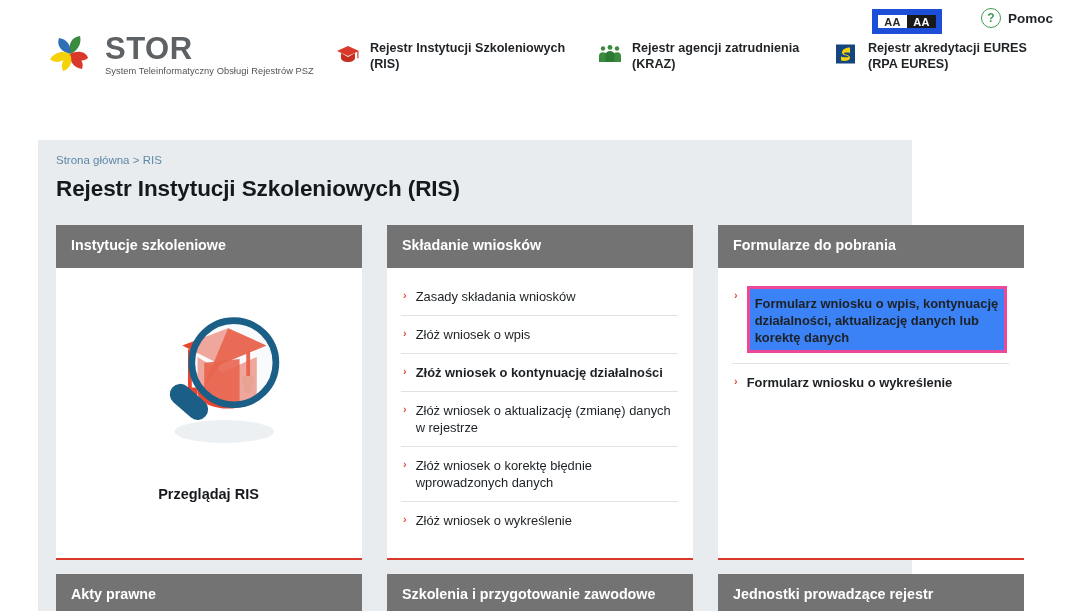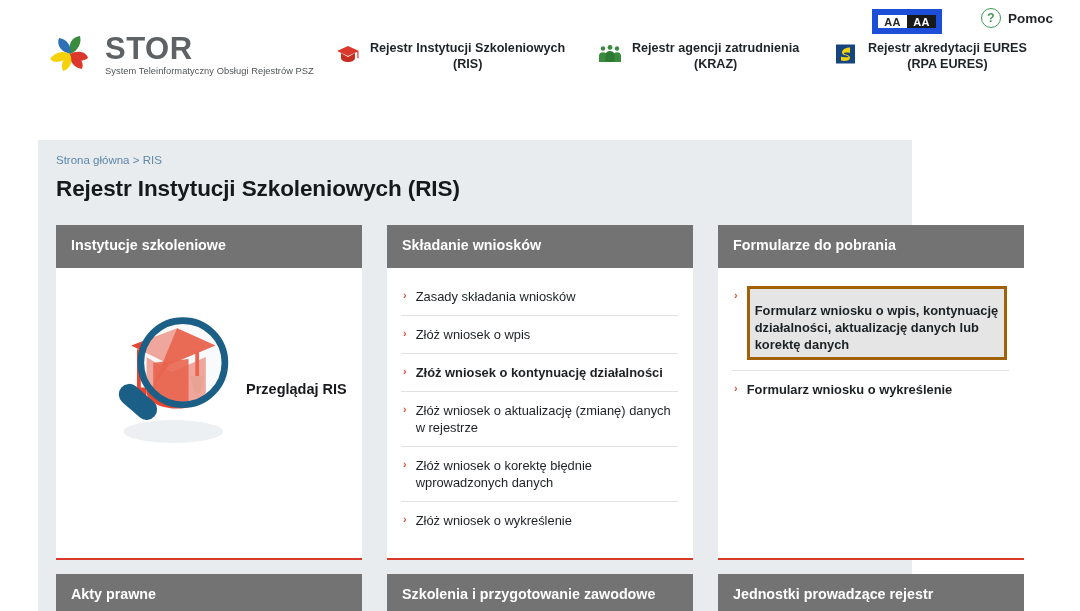--- a/index.html
+++ b/index.html
@@ -41,21 +41,21 @@
   
   .logo-block { position: absolute; left: 44px; top: 28px; display: flex; align-items: center; gap: 9px; }
   .pinwheel { width: 52px; height: 50px; margin-top: 2px; }
   .logo-text { padding-top: 2px; }
   .logo-title { font-size: 31px; font-weight: bold; color: #5e6265; letter-spacing: .5px; line-height: .95; }
   .logo-sub { font-size: 9.3px; color: #4f5356; margin-top: 3px; letter-spacing: .05px; }
 
   .nav-items { position: absolute; left: 336px; top: 41px; width: 720px; height: 44px; }
   .nav-item { position: absolute; display: flex; align-items: flex-start; gap: 10px; }
   .nav-item .nav-ico { width: 24px; height: 24px; flex: 0 0 24px; margin-top: 1px; }
-  .nav-label { font-size: 12.6px; font-weight: bold; color: #1f2326; line-height: 1.25; white-space: pre-line; text-align: center; }
+  .nav-label { font-size: 12.6px; font-weight: bold; color: #1f2326; line-height: 1.25; white-space: pre-line; }
   #nav-0 { left: 0px;   top: 0px; }
   #nav-1 { left: 262px; top: 0px; }
   #nav-2 { left: 498px; top: 0px; }
 
   
   .content {
     position: absolute; left: 38px; top: 97px;
     width: 874px; height: 514px; background: #e8ecef; margin-top: 43px;
   }
   .breadcrumb { position: absolute; left: 18px; top: 14px; font-size: 11.5px; color: #5e88a8; }
@@ -73,35 +73,35 @@
     font-size: 14.3px; font-weight: bold;
     padding: 13px 15px 14px 15px; line-height: 1.1;
   }
   .card-body {
     background: #ffffff; border-bottom: 2px solid #d9382a;
     min-height: 292px; padding: 10px 15px 10px 14px;
   }
   .card-body.short { min-height: 46px; border-bottom: none; }
 
   
-  .illu-wrap { display: flex; flex-direction: row; align-items: center; padding-top: 14px; }
+  .illu-wrap { display: flex; flex-direction: column; align-items: center; padding-top: 14px; }
   .illu { width: 176px; height: 172px; }
   .illu-caption { margin-top: 22px; font-size: 14.5px; font-weight: bold; color: #17191c; }
 
   
   ul.link-list { list-style: none; }
   ul.link-list li { border-top: 1px solid #e2e2e2; }
   ul.link-list li:first-child { border-top: none; }
   .link-row { display: flex; align-items: flex-start; gap: 9px; padding: 10px 2px 10px 2px; }
   .chev { color: #e0513c; font-size: 11px; font-weight: bold; line-height: 1.35; flex: 0 0 auto; }
   .link-text { font-size: 12.9px; color: #1d2124; line-height: 1.32; }
   .link-text.bold { font-weight: bold; }
   .link-text.hl {
-    background: #e5e5e5; border: 3px solid #a16207;
-    font-weight: bold; padding: 13px 5px 4px 5px; display: inline-block;
+    background: #3b82f6; border: 3px solid #ec4899;
+    font-weight: bold; padding: 6px 5px 4px 5px; display: inline-block;
     margin-top: -2px;
   }
 </style>
 </head>
 <body>
 
 <div class="page">
 
   <div class="topbar">
 

